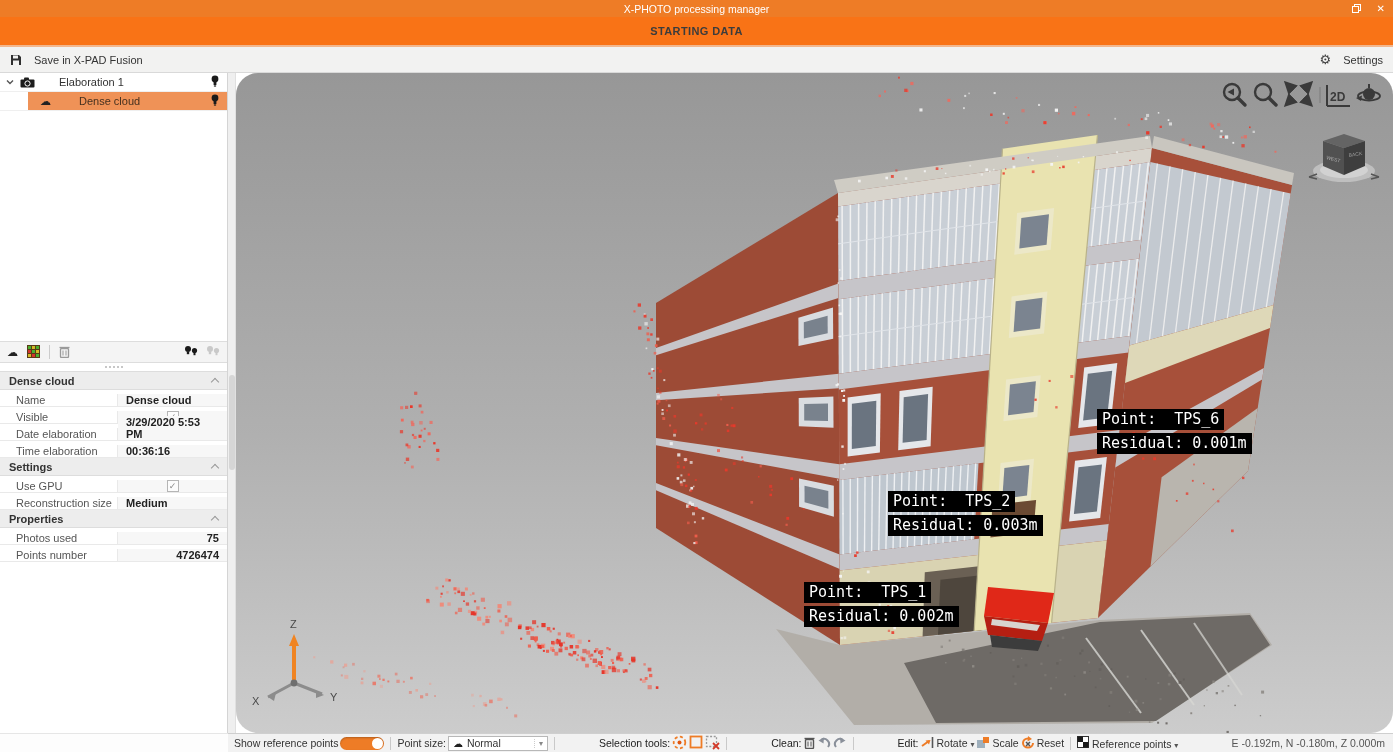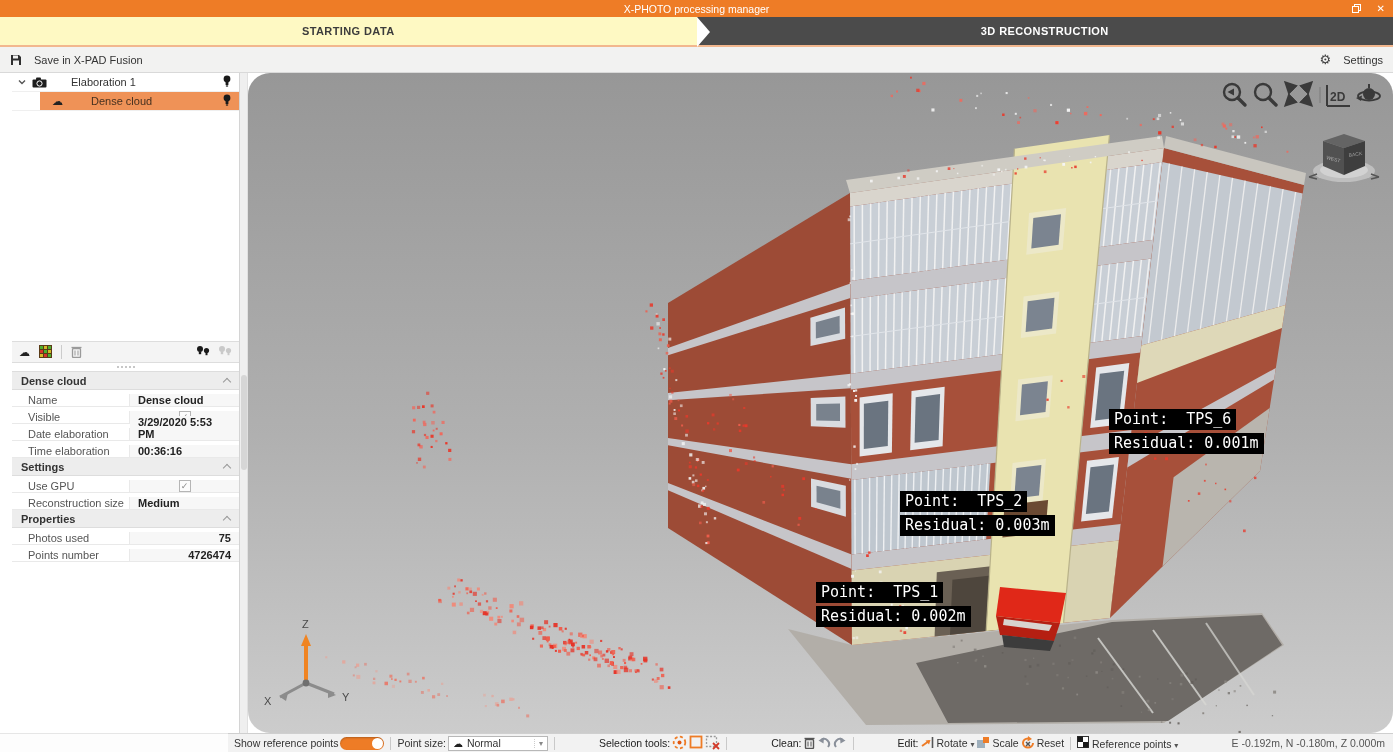--- a/index.html
+++ b/index.html
@@ -5,36 +5,36 @@
   * { box-sizing: border-box; margin: 0; padding: 0; }
   html,body { width:1393px; height:752px; overflow:hidden; }
   body { font-family:"Liberation Sans",sans-serif; background:#fff; }
 
   
   .titlebar { height:17px; background:#ee7c26; color:#fff; display:flex; align-items:center; justify-content:center; position:relative; font-size:10.5px; }
   .win-controls { position:absolute; right:8px; top:0; height:100%; display:flex; gap:16px; align-items:center; }
   .win-close { font-size:10px; line-height:10px; }
 
   
-  .wizard { height:30px; display:flex; background:#fef9c3; border-bottom:2px solid #f2b78e; }
+  .wizard { height:30px; display:flex; background:#f97316; border-bottom:2px solid #f2b78e; }
   .wstep { flex:1; position:relative; display:flex; align-items:center; justify-content:center; font-weight:bold; font-size:11px; letter-spacing:.4px; color:#3c3c3c; }
   .wstep.active { background:#4b4b4b; color:#fff; }
   .wstep2::before { content:""; position:absolute; left:0; top:0; border-top:15px solid transparent; border-bottom:15px solid transparent; border-left:12px solid #fff; z-index:1; }
   .wstep2::after  { content:""; position:absolute; left:-4px; top:0; border-top:15px solid transparent; border-bottom:15px solid transparent; border-left:12px solid #ececec; z-index:2; }
   .wstep3::before { content:""; position:absolute; left:0; top:0; border-top:15px solid transparent; border-bottom:15px solid transparent; border-left:13px solid #fff; z-index:1; }
 
   
   .app-toolbar { height:26px; background:#f2f2f1; border-bottom:1px solid #d9d9d9; display:flex; align-items:center; padding:0 10px; font-size:11px; color:#333; }
   .tool-btn { display:flex; align-items:center; gap:12px; cursor:default; }
   .settings-btn { margin-left:auto; }
   .gear-glyph { font-size:13px; color:#444; }
 
   
   .main { display:flex; height:660px; }
-  .left-panel { width:228px; background:#fff; display:flex; flex-direction:column; font-size:11px; flex:0 0 228px;margin-left:12px; }
+  .left-panel { width:228px; background:#fff; display:flex; flex-direction:column; font-size:11px; flex:0 0 228px; }
   .tree { height:268px; overflow:hidden; border-bottom:0; }
   .tree-row { height:19px; display:flex; align-items:center; border-bottom:1px solid #efefef; }
   .tree-root { padding-left:6px; gap:6px; }
   .tree-root .lbl { margin-left:18px; color:#333; }
   .gutter { width:28px; height:100%; background:#fff; flex:0 0 28px; }
   .sel { flex:1; height:100%; background:#ef9257; display:flex; align-items:center; gap:6px; padding-left:12px; }
   .sel .lbl { margin-left:22px; color:#45301f; }
   .bulb-right { margin-left:auto; margin-right:8px; }
 
   .tree-footer { height:22px; background:#f4f4f4; border-top:1px solid #ddd; border-bottom:1px solid #ddd; display:flex; align-items:center; padding:0 7px; gap:9px; }
@@ -95,23 +95,20 @@
           <rect x="0.5" y="2.5" width="6" height="6" fill="#ee7c26" stroke="#fff"></rect>
         </svg>
     </span>
     <span class="win-close">✕</span>
   </div>
 </div>
 
 <div class="wizard">
   <div class="wstep">
       <span>STARTING DATA</span>
-    </div>
-  <div class="wstep wstep3 active">
-      <span>3D RECONSTRUCTION</span>
     </div>
 </div>
 
 <div class="app-toolbar">
   <div class="tool-btn">
     <svg width="12" height="12">
         <path d="M1,1 h8 l2,2 v8 h-10 z" fill="#2f2f2f"></path>
         <rect x="3" y="1.5" width="5" height="3" fill="#f2f2f1"></rect>
         <rect x="3" y="6.5" width="6" height="4.5" fill="#f2f2f1"></rect>
       </svg>

